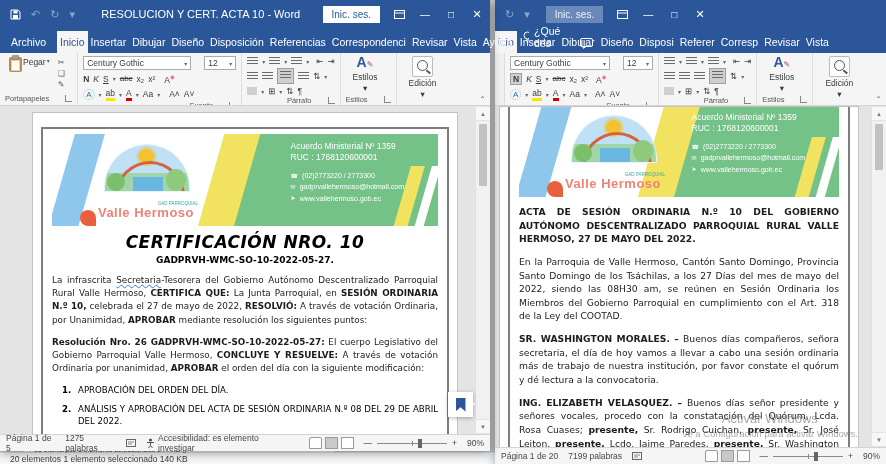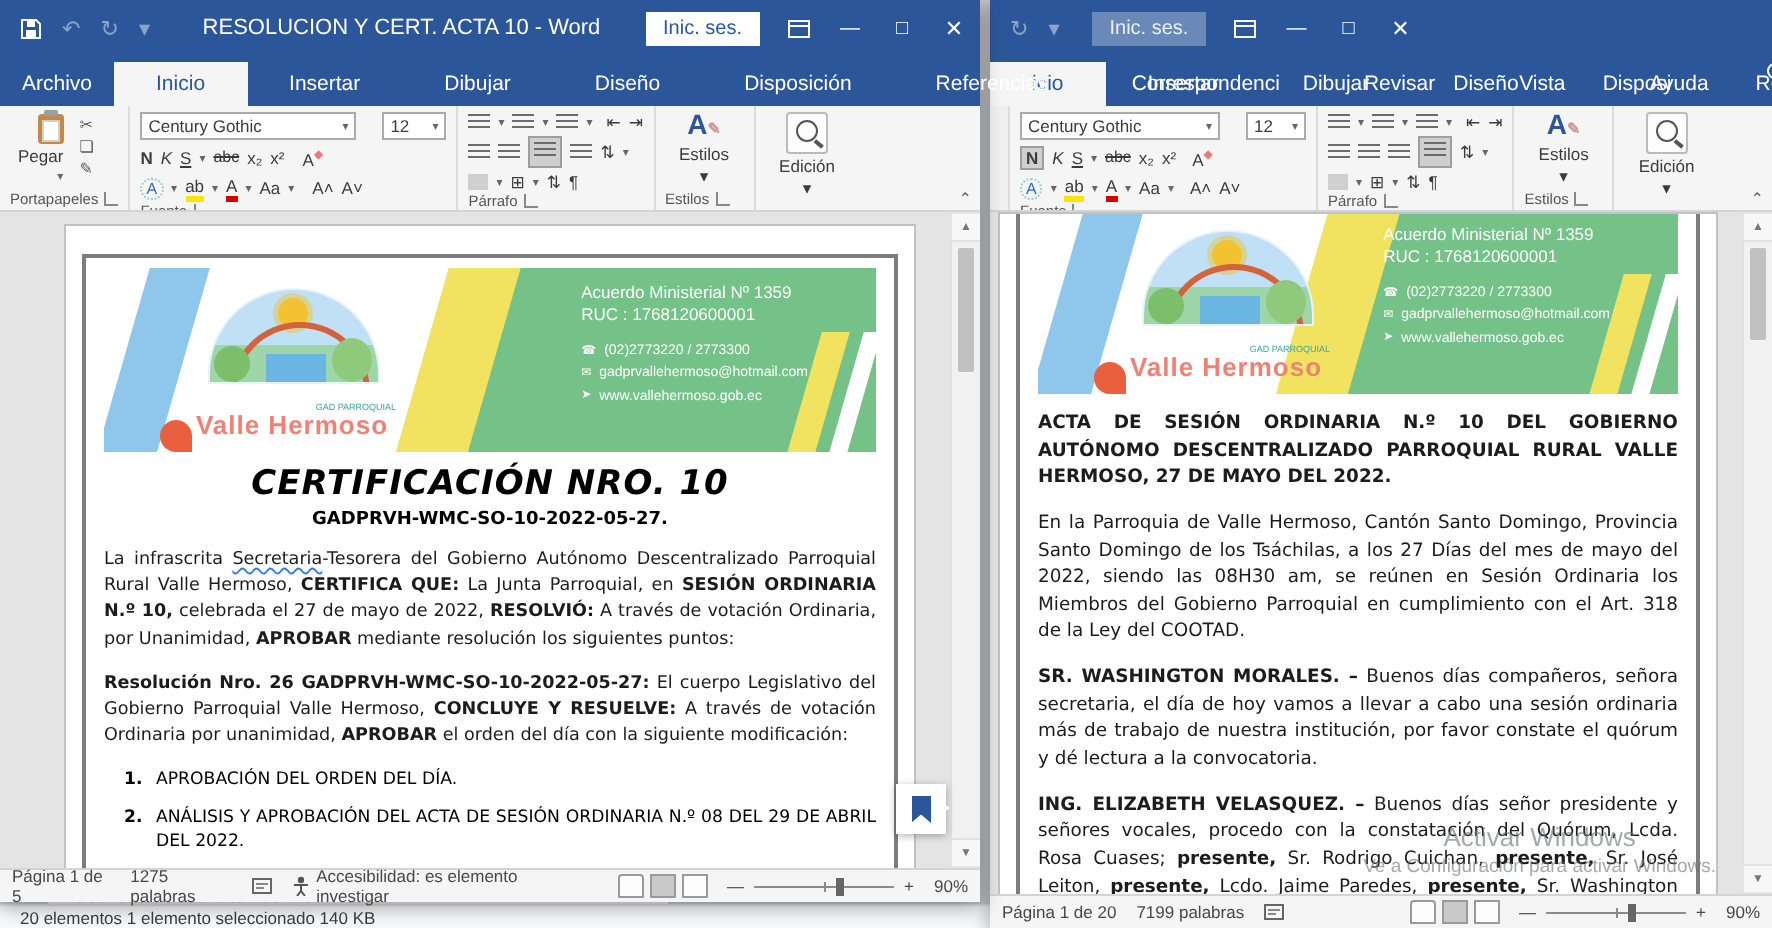--- a/index.html
+++ b/index.html
@@ -10,32 +10,32 @@
   .titlebar{height:28px;background:#2b579a;display:flex;align-items:center;color:#fff;font-size:11px;flex:0 0 auto}
   .qat{display:flex;align-items:center;gap:10px;padding:0 10px;font-size:11px}
   .qat .dim{opacity:.45}
   .tb-title{flex:1;text-align:center;font-size:11px;white-space:nowrap;overflow:hidden}
   .signin{background:#fff;color:#2b579a;font-size:10px;padding:3px 9px;margin:0 6px;cursor:default;white-space:nowrap}
   .rwin .signin{background:rgba(255,255,255,.30);color:#eaf0fa}
   .wbtn{width:26px;height:28px;display:flex;align-items:center;justify-content:center;font-size:10px}
   .wbtn.close{font-size:11px}
   
   .tabrow{height:25px;background:#2b579a;display:flex;align-items:flex-end;color:#fff;font-size:10.5px;flex:0 0 auto}
-  .tab{padding:5px 21px 5px;white-space:nowrap}
+  .tab{padding:5px 3px 5px;white-space:nowrap}
   .tab.file{padding:5px 11px}
   .tab.active{background:#f5f5f5;color:#2b579a}
   .tabrow .spacer{flex:1}
   .tellme{display:flex;align-items:center;gap:5px;padding:0 8px 4px}
   
   .ribbon{height:52px;background:#f5f5f5;border-bottom:1px solid #d4d4d4;display:flex;color:#3b3b3b;flex:0 0 auto;position:relative;overflow:hidden}
   .rg{display:flex;flex-direction:column;border-right:1px solid #dcdcdc;padding:3px 5px 0}
   .rg-body{flex:1;display:flex;gap:4px}
-  .rg-label{height:13px;font-size:7.5px;color:#555;text-align:center;display:flex;align-items:center;justify-content:flex-start;gap:3px}
+  .rg-label{height:13px;font-size:7.5px;color:#555;text-align:center;display:flex;align-items:center;justify-content:flex-end;gap:16px}
   .launcher{width:6px;height:6px;border-left:1px solid #888;border-bottom:1px solid #888;display:inline-block}
-  .paste{display:flex;flex-direction:column;align-items:flex-end;font-size:8.5px;gap:1px;padding:1px 4px}
+  .paste{display:flex;align-items:flex-start;font-size:8.5px;gap:1px;padding:1px 4px}
   .clip{width:13px;height:15px;background:#c28a4a;border-radius:2px;position:relative}
   .clip::before{content:"";position:absolute;left:2px;top:3px;right:2px;bottom:1px;background:#fff;border:1px solid #d7cfc4}
   .clip::after{content:"";position:absolute;left:3px;top:-2px;width:7px;height:3px;background:#9aa0a6;border-radius:1px}
   .mini-col{display:flex;flex-direction:column;justify-content:flex-start;gap:2px;font-size:8px;color:#5a5a5a;padding-top:2px}
   .fontrow{display:flex;gap:13px;align-items:center}
   .fbox{background:#fff;border:1px solid #ababab;font-size:8.5px;padding:1px 3px;display:flex;align-items:center;gap:4px;white-space:nowrap}
   .fbox .c{font-size:6px;color:#666}
   .btnrow{display:flex;align-items:center;gap:4px;font-size:8.5px;margin-top:2px;color:#3b3b3b}
   .btnrow .c{font-size:6px;color:#666}
   .b-bold{font-weight:bold}

